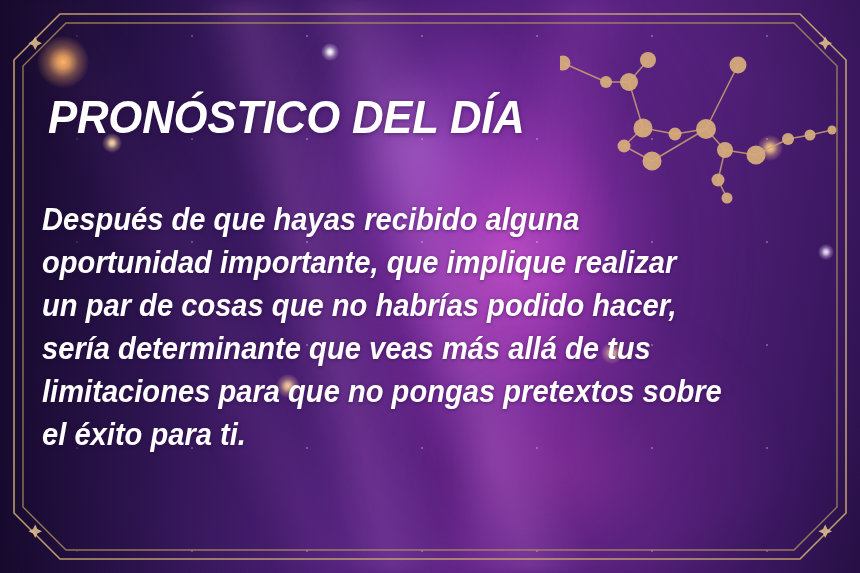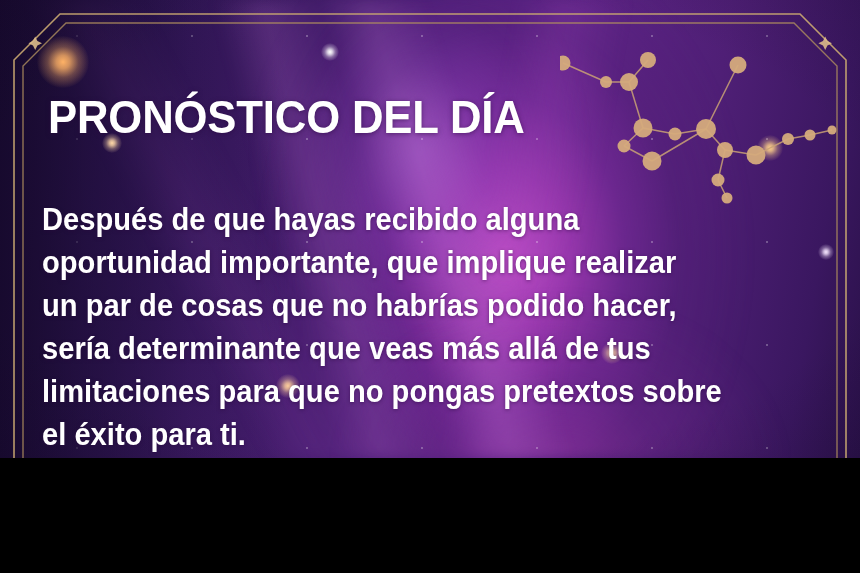--- a/index.html
+++ b/index.html
@@ -3,24 +3,25 @@
 <meta charset="utf-8">
 <style>
   html, body {
     margin: 0;
     padding: 0;
     background: #000;
   }
   #card {
     position: relative;
     width: 860px;
-    height: 458px;
+    height: 573px;
     overflow: hidden;
     font-family: "Liberation Sans", sans-serif;
     background: #4c1d95;
+    font-style: italic;
   }
 
   
   .bg-layer {
     position: absolute;
     inset: 0;
     pointer-events: none;
   }
 
   

